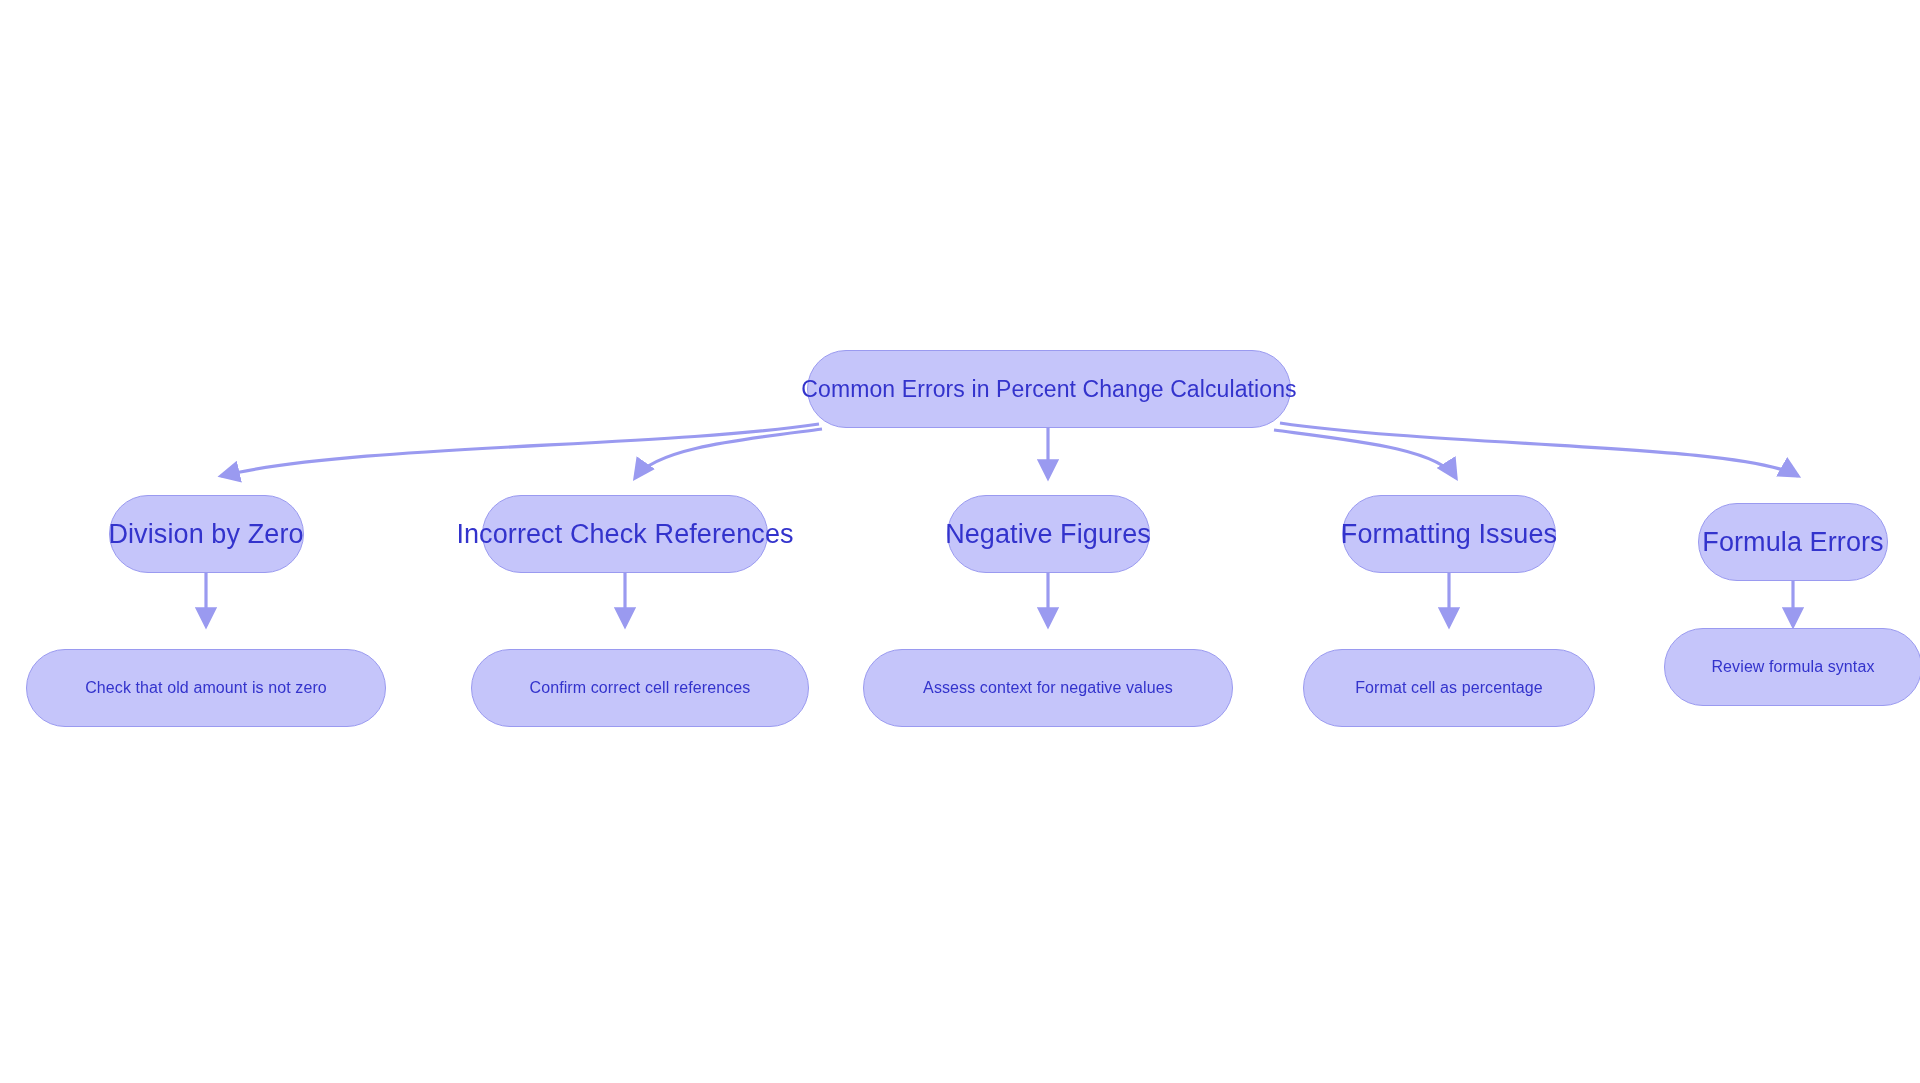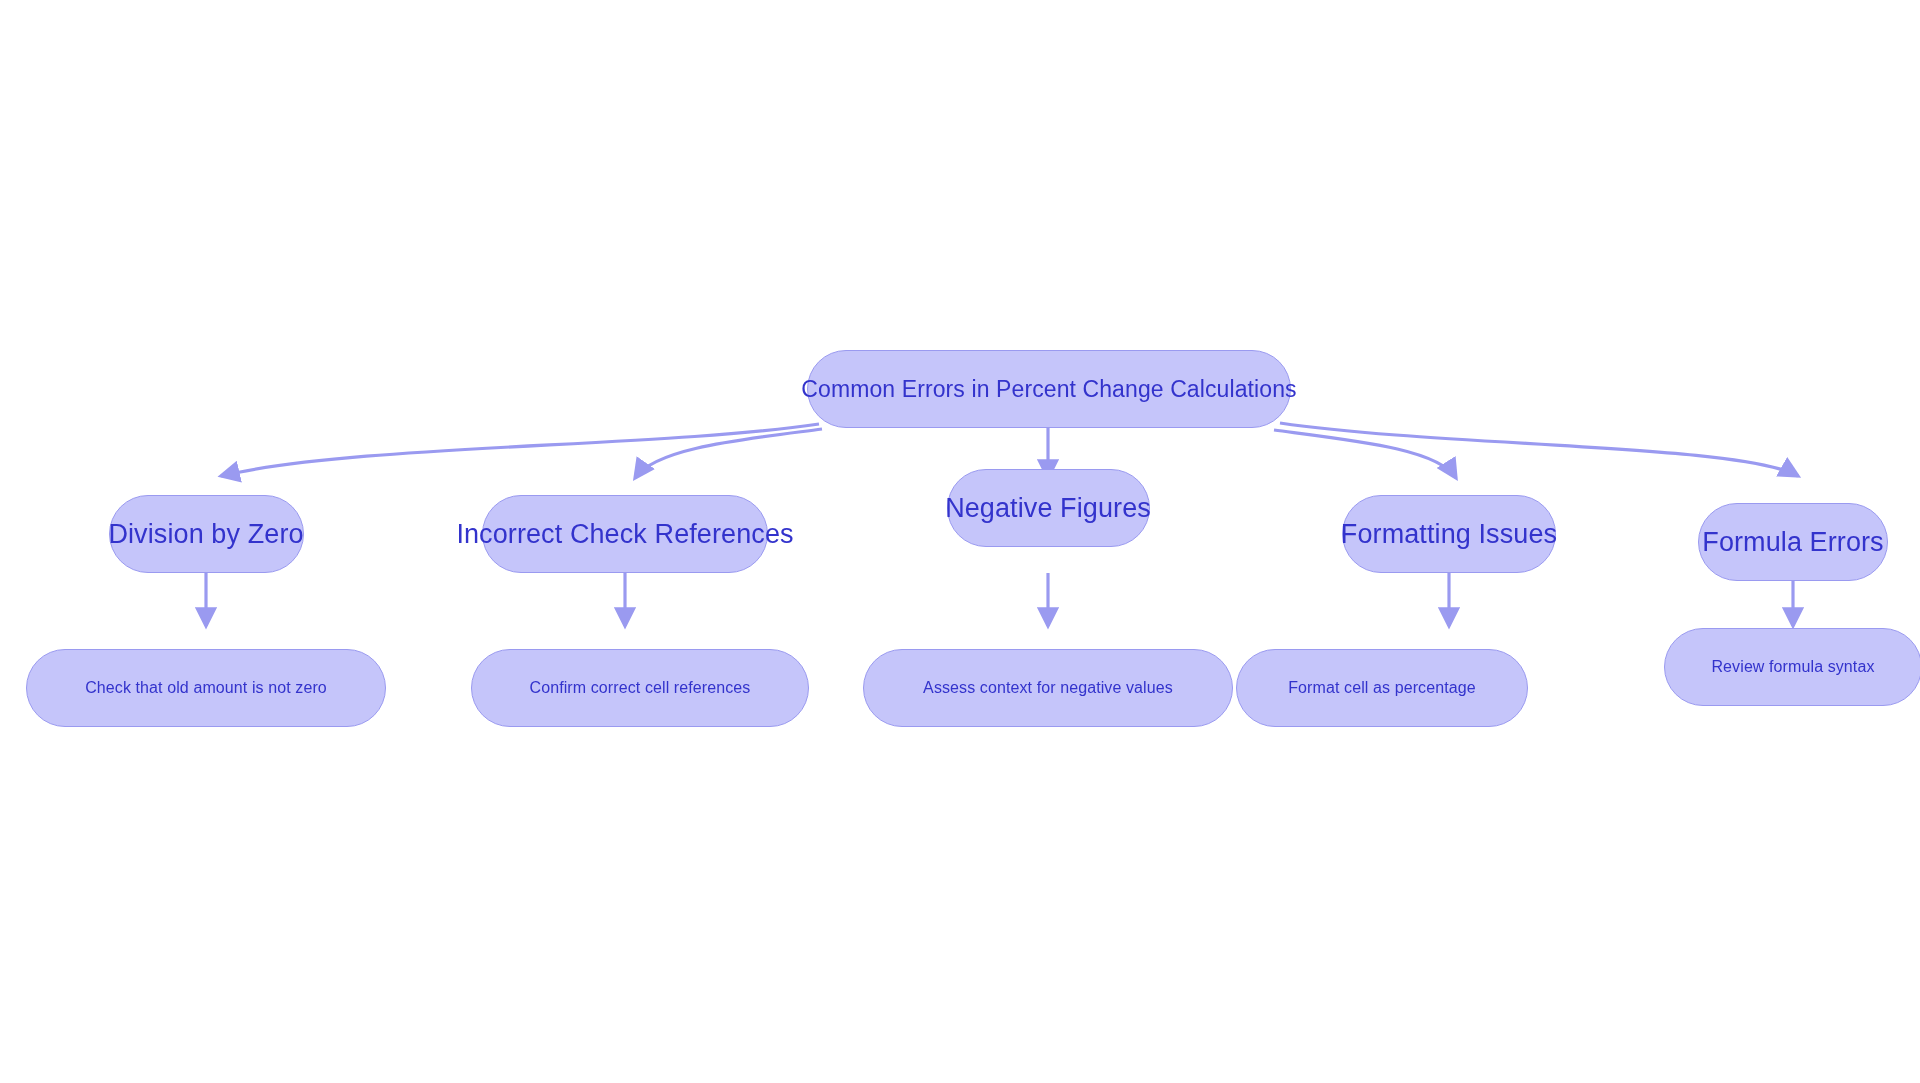--- a/index.html
+++ b/index.html
@@ -89,39 +89,39 @@
   <div class="node node-root" id="n-root" style="left: 791px; top: 350px; width: 484px; height: 78px;">
     <span class="node-label">Common Errors in Percent Change Calculations</span>
   </div>
 
   <div class="node node-cat" id="n-cat-0" style="left: 92.5px; top: 495px; width: 195px; height: 78px;">
     <span class="node-label">Division by Zero</span>
   </div>
   <div class="node node-cat" id="n-cat-1" style="left: 466px; top: 495px; width: 286px; height: 78px;">
     <span class="node-label">Incorrect Check References</span>
   </div>
-  <div class="node node-cat" id="n-cat-2" style="left: 930.5px; top: 469px; width: 203px; height: 78px;">
+  <div class="node node-cat" id="n-cat-2" style="left: 930.5px; top: 495px; width: 203px; height: 78px;">
     <span class="node-label">Negative Figures</span>
   </div>
   <div class="node node-cat" id="n-cat-3" style="left: 1326px; top: 495px; width: 214px; height: 78px;">
     <span class="node-label">Formatting Issues</span>
   </div>
   <div class="node node-cat" id="n-cat-4" style="left: 1682px; top: 503px; width: 190px; height: 78px;">
     <span class="node-label">Formula Errors</span>
   </div>
 
   <div class="node node-fix" id="n-fix-0" style="left: 10px; top: 649px; width: 360px; height: 78px;">
     <span class="node-label">Check that old amount is not zero</span>
   </div>
   <div class="node node-fix" id="n-fix-1" style="left: 455px; top: 649px; width: 338px; height: 78px;">
     <span class="node-label">Confirm correct cell references</span>
   </div>
   <div class="node node-fix" id="n-fix-2" style="left: 847px; top: 649px; width: 370px; height: 78px;">
     <span class="node-label">Assess context for negative values</span>
   </div>
-  <div class="node node-fix" id="n-fix-3" style="left: 1220px; top: 649px; width: 292px; height: 78px;">
+  <div class="node node-fix" id="n-fix-3" style="left: 1287px; top: 649px; width: 292px; height: 78px;">
     <span class="node-label">Format cell as percentage</span>
   </div>
   <div class="node node-fix" id="n-fix-4" style="left: 1648px; top: 628px; width: 258px; height: 78px;">
     <span class="node-label">Review formula syntax</span>
   </div>
 
 </div>
 
 </body></html>

